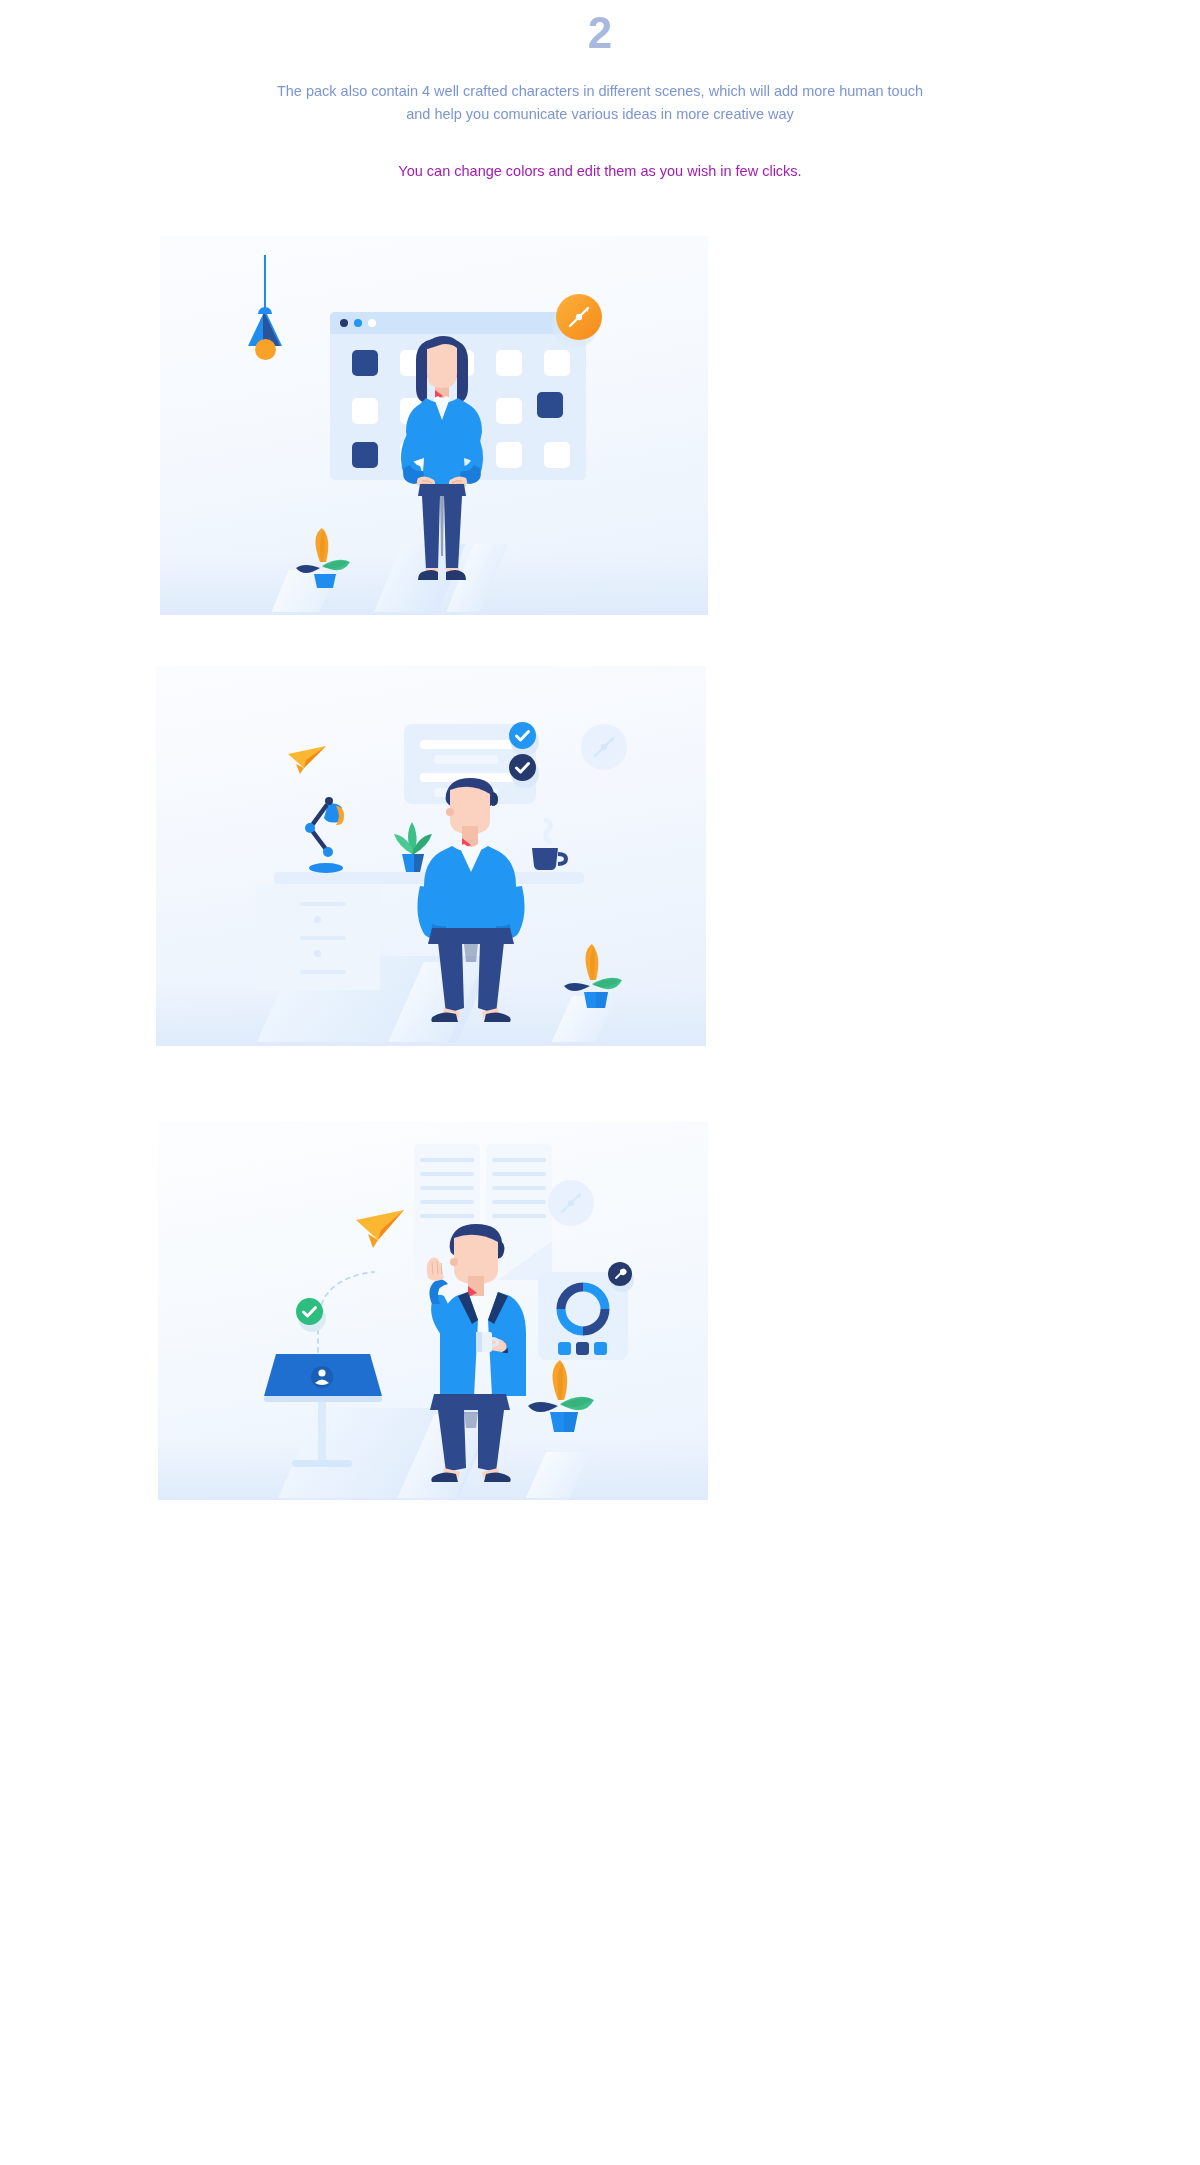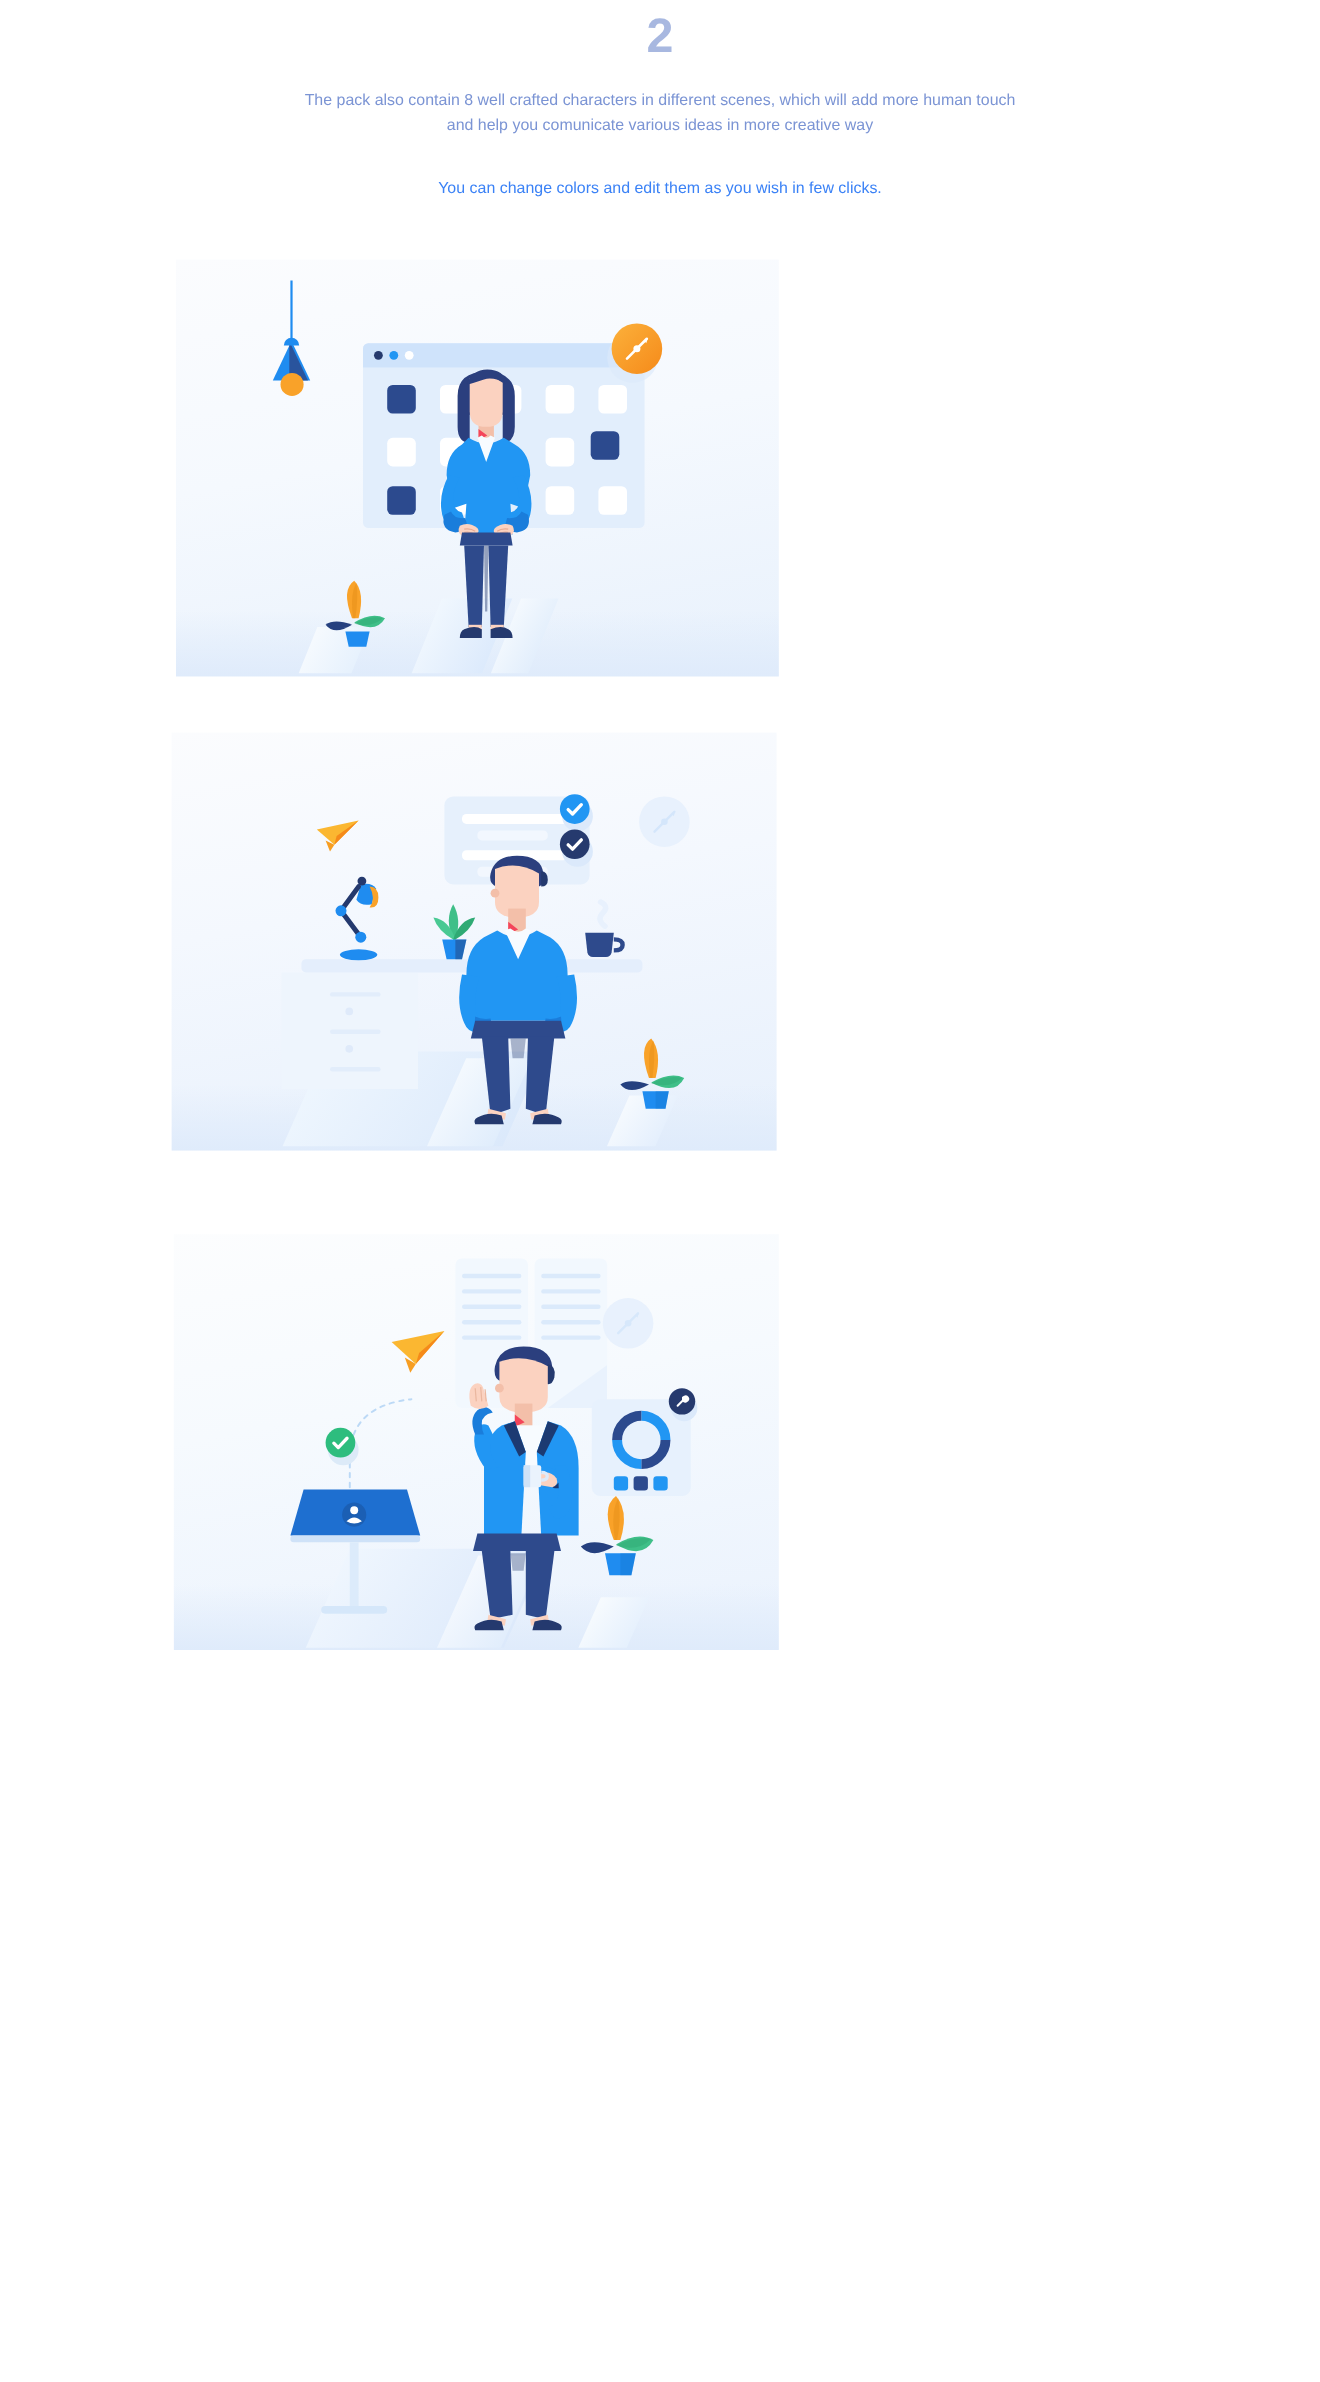--- a/index.html
+++ b/index.html
@@ -22,21 +22,21 @@
     font-family: "Liberation Sans", sans-serif;
   }
   .intro {
     position: absolute; top: 80px; left: 50%; transform: translateX(-50%);
     width: 660px; text-align: center;
     font-size: 14.5px; line-height: 23px; color: #7b94d4;
   }
   .subnote {
     position: absolute; top: 160px; left: 50%; transform: translateX(-50%);
     width: 760px; text-align: center;
-    font-size: 14.5px; line-height: 22px; color: #3b82f6;
+    font-size: 14.5px; line-height: 22px; color: #a21caf;
   }
 
   
   .scene { position: absolute; overflow: hidden; }
   .scene-1 { left: 160px; top: 236px; width: 548px; height: 379px;
              background: linear-gradient(170deg,#fbfcfe 0%, #f5f9fe 45%, #e8f1fc 100%); }
   .scene-2 { left: 156px; top: 666px; width: 550px; height: 380px;
              background: linear-gradient(170deg,#fbfcfe 0%, #f4f8fe 40%, #e7f0fc 100%); }
   .scene-3 { left: 158px; top: 1122px; width: 550px; height: 378px;
              background: linear-gradient(170deg,#fcfdfe 0%, #f6fafe 40%, #eaf2fd 100%); }
@@ -103,21 +103,21 @@
   .doc-line { position:absolute; background:#dbeafb; height:4px; border-radius:2px; }
 
   svg { display:block; overflow:visible; }
 </style>
 </head>
 <body>
 
 <div class="page">
 
   <div class="page-number">2</div>
-  <div class="intro">The pack also contain 8  well crafted characters in different scenes, which will add more human touch and help you comunicate various ideas in more creative way</div>
+  <div class="intro">The pack also contain 4  well crafted characters in different scenes, which will add more human touch and help you comunicate various ideas in more creative way</div>
   <div class="subnote">You can change colors and edit them as you wish in few clicks.</div>
 
   <div class="scene scene-1">
 
     <div class="floorband"></div>
 
     <div class="abs" style="left:0;top:300px;width:548px;height:80px;">
       <div class="abs" style="left:228px;top:8px;width:64px;height:68px;background:linear-gradient(100deg,#f0f7fe,#dceafc);transform:skewX(-22deg);"></div>
       <div class="abs" style="left:300px;top:8px;width:34px;height:68px;background:linear-gradient(100deg,#f4f9fe,#e2eefc);transform:skewX(-22deg);"></div>
       <div class="abs" style="left:120px;top:34px;width:48px;height:42px;background:linear-gradient(100deg,#f6fafe,#e6f1fd);transform:skewX(-22deg);"></div>

